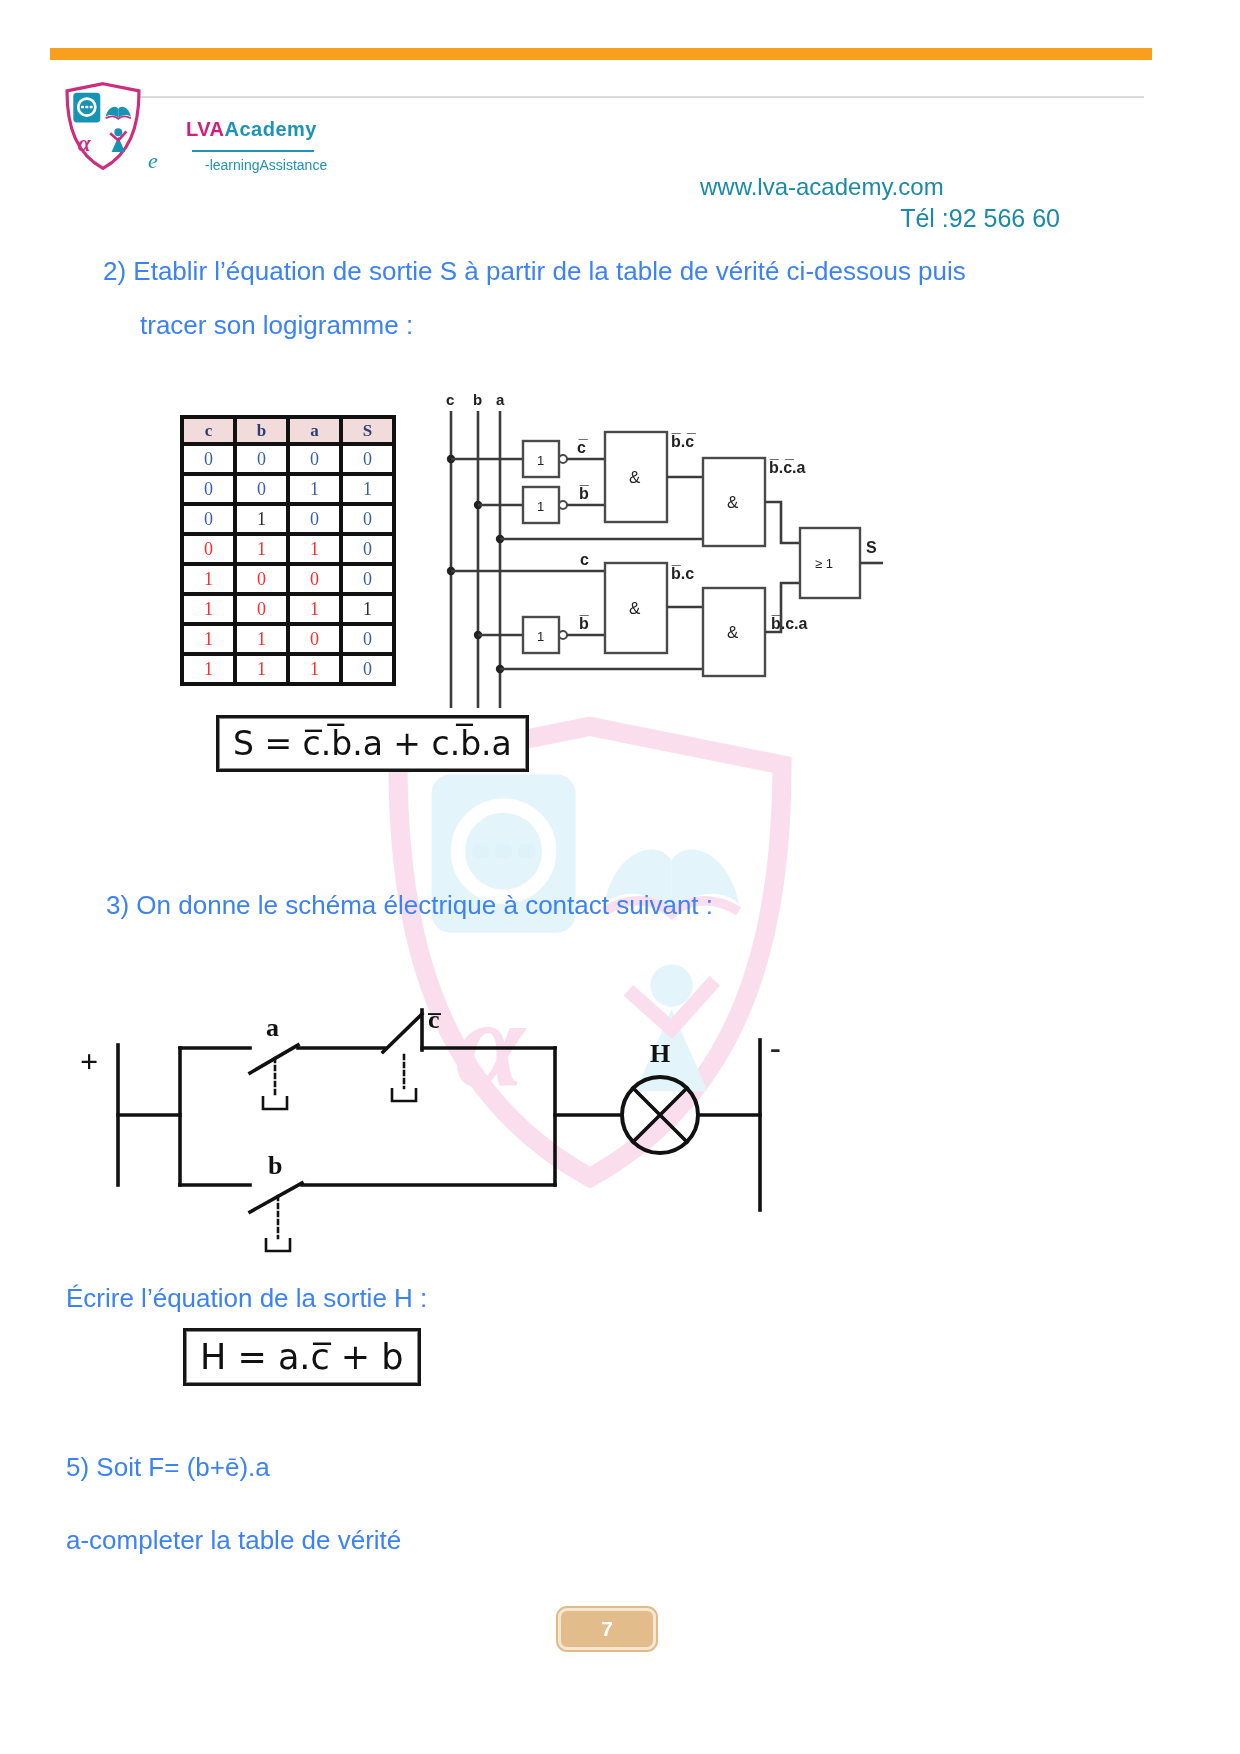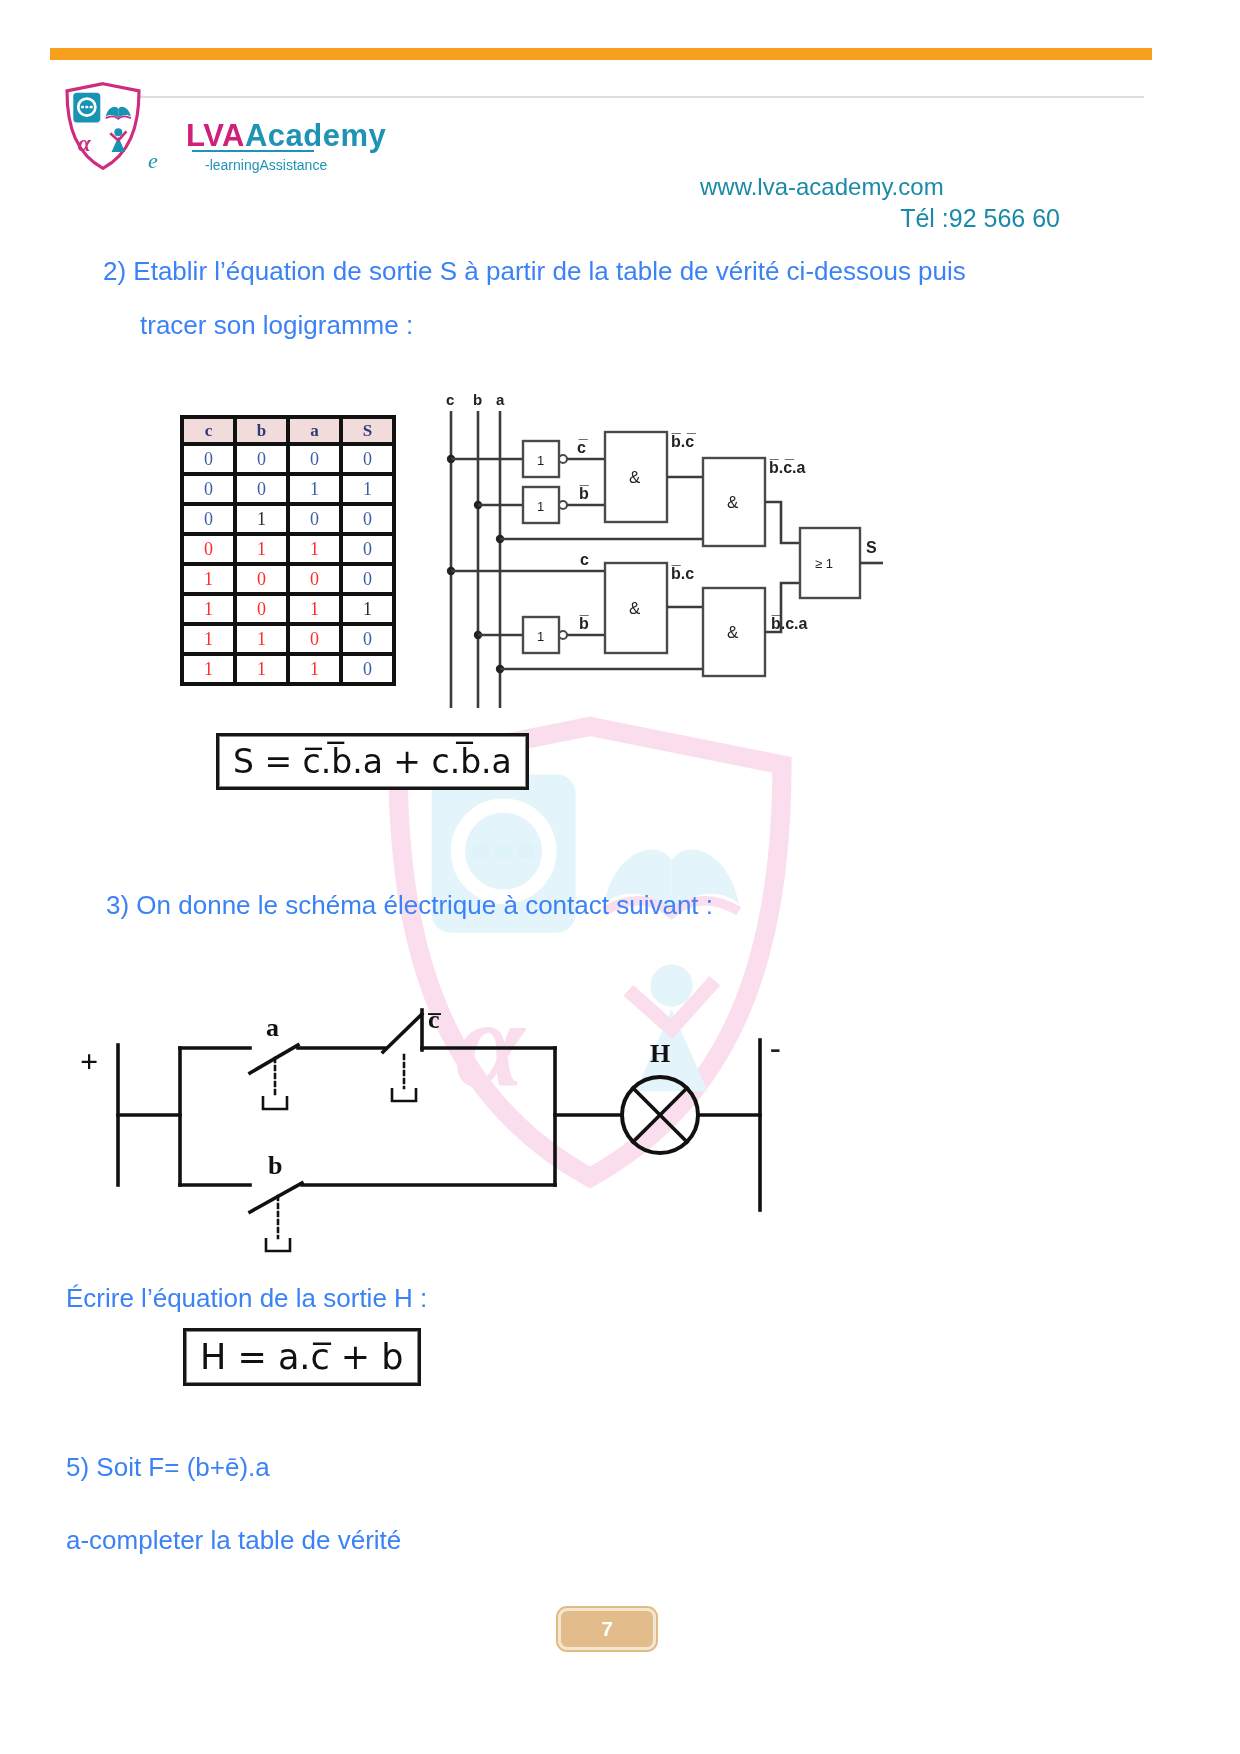--- a/index.html
+++ b/index.html
@@ -4,21 +4,21 @@
 <style>
   html,body{margin:0;padding:0;background:#ffffff;}
   .page{position:relative;width:1240px;height:1754px;background:#ffffff;
         font-family:"Liberation Sans",sans-serif;color:#1a1a1a;overflow:hidden;}
   .page-frame{position:absolute;left:50px;top:48px;right:88px;bottom:50px;
         border:6px solid #F8A01D;pointer-events:none;}
   .header-rule{position:absolute;left:136px;top:96px;width:1008px;height:2px;background:#dcdcdc;}
 
   
   .logo{position:absolute;left:58px;top:80px;width:90px;height:92px;}
-  .brand{position:absolute;left:186px;top:118px;font-size:31px;letter-spacing:.5px;}
+  .brand{position:absolute;left:186px;top:118px;font-size:20px;letter-spacing:.5px;}
   .brand .bold{color:#D0207A;font-weight:bold;}
   .brand .rest{color:#1E93B4;font-weight:bold;}
   .brand-underline{position:absolute;left:192px;top:150px;width:122px;height:2px;background:#1E93B4;}
   .brand-e{position:absolute;left:148px;top:148px;font-family:"Liberation Serif",serif;
         font-style:italic;font-size:22px;color:#1E93B4;}
   .brand-sub{position:absolute;left:205px;top:157px;font-size:14px;color:#1E93B4;}
   .website{position:absolute;left:700px;top:173px;width:360px;
         font-size:24px;color:#1A8AA8;}
   .phone{position:absolute;left:700px;top:204px;width:360px;text-align:right;
         font-size:25px;color:#1A8AA8;}
@@ -31,21 +31,21 @@
         border:2px solid #111;}
   .ttable th,.ttable td{border:2px solid #111;width:49px;height:26px;text-align:center;
         font-family:"Liberation Serif",serif;font-size:18px;padding:0;}
   .ttable th{background:#F2DCDB;color:#2F3B77;font-weight:bold;font-size:17px;height:23px;}
   .tt-b{color:#3A5FA8;} .tt-r{color:#FF2B2B;} .tt-d{color:#2b2b2b;}
 
   
   .eqbox{position:absolute;border:3px solid #161616;box-shadow:inset 0 0 0 1px #8a8a8a;
         background:#fff;font-family:"DejaVu Sans",sans-serif;color:#111;
         padding:6px 14px;white-space:nowrap;}
-  .eq-s{left:216px;top:733px;font-size:33px;}
+  .eq-s{left:216px;top:715px;font-size:33px;}
   .eq-h{left:183px;top:1328px;font-size:35px;}
 
   
   .logic-svg{position:absolute;left:415px;top:373px;width:470px;height:340px;}
   .logic-svg line,.logic-svg polyline{stroke:#3c3c3c;stroke-width:2.6;fill:none;}
   .logic-svg rect{fill:#ffffff;stroke:#4a4a4a;stroke-width:2.4;}
   .logic-svg circle.dot{fill:#222;stroke:none;}
   .logic-svg circle.bub{fill:#fff;stroke:#4a4a4a;stroke-width:2;}
   .logic-svg text{fill:#222;font-family:"Liberation Sans",sans-serif;}
   .lg-inlabel{font-size:15px;font-weight:bold;}

